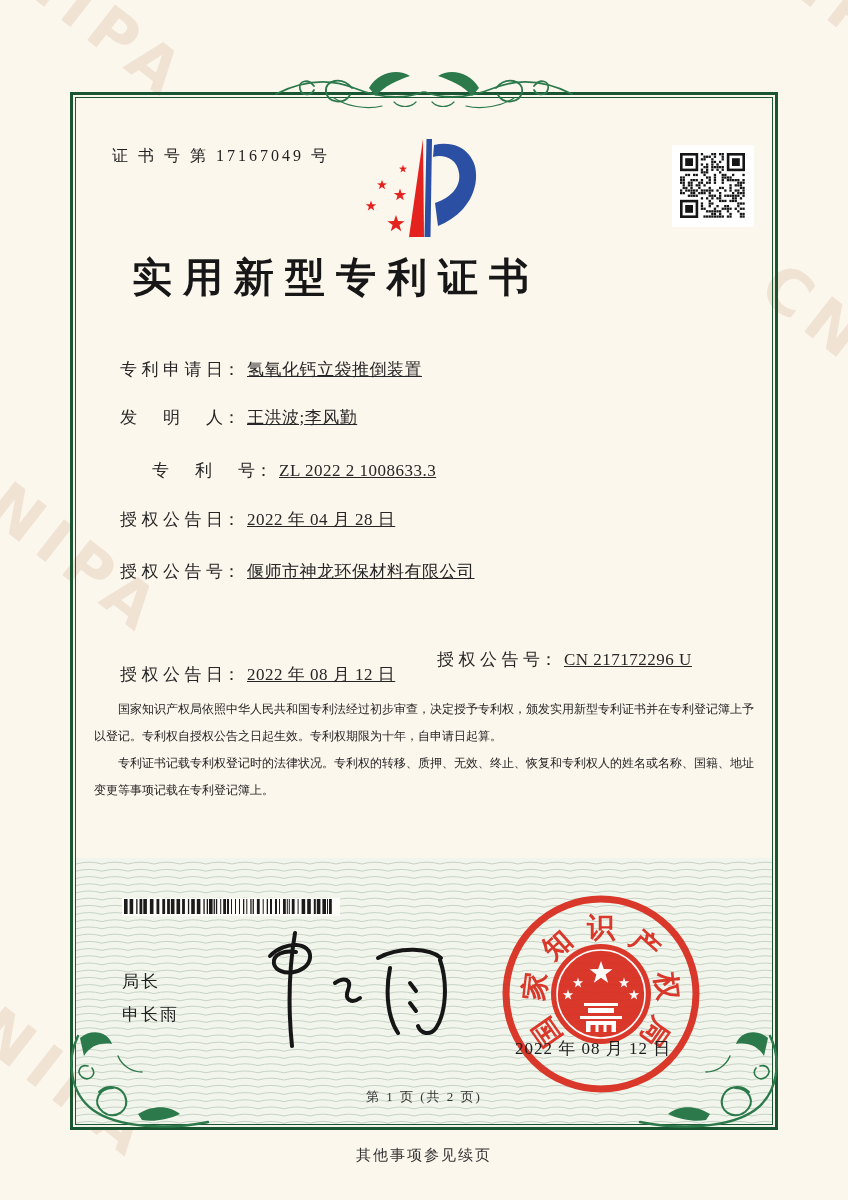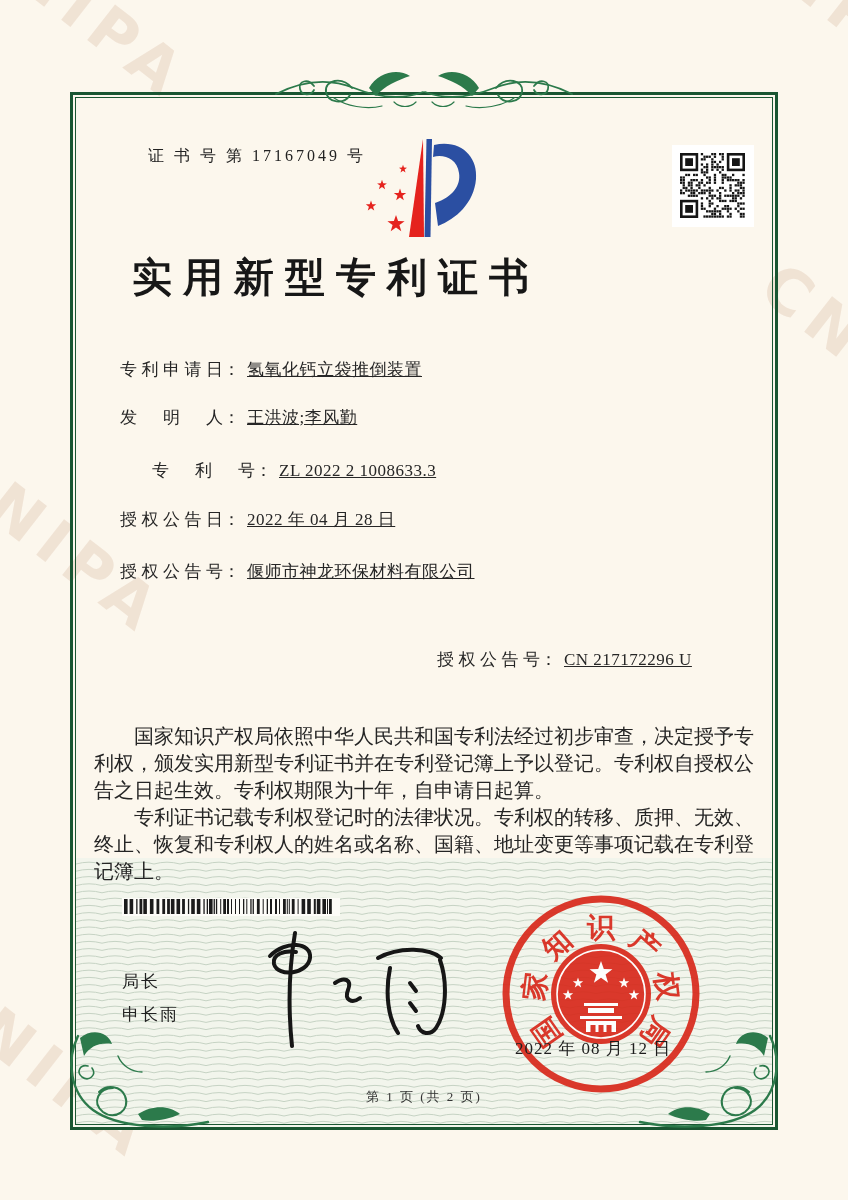--- a/index.html
+++ b/index.html
@@ -8,28 +8,28 @@
   .abs{position:absolute;}
   
   .wm{position:absolute;font-family:"DejaVu Sans","Liberation Sans",sans-serif;font-weight:700;
       font-size:62px;letter-spacing:10px;color:#e9d6c5;opacity:.6;transform:rotate(38deg);
       white-space:nowrap;pointer-events:none;z-index:0;}
   
   .frame{position:absolute;left:70px;top:92px;width:708px;height:1038px;
          border:3px solid #1a5632;box-sizing:border-box;z-index:1;}
   .frame-inner{position:absolute;inset:2px;border:1px solid #1a5632;}
   
-  .certno{position:absolute;left:112px;top:146px;font-size:16px;letter-spacing:3px;z-index:2;margin-left:36px;}
+  .certno{position:absolute;left:112px;top:146px;font-size:16px;letter-spacing:3px;z-index:2;}
   .title{position:absolute;left:0;top:250px;width:672px;text-align:center;font-size:40px;
          font-weight:700;letter-spacing:11px;color:#171717;z-index:2;}
   .row{position:absolute;left:120px;font-size:17px;white-space:nowrap;color:#262626;z-index:2;}
   .lbl{display:inline-block;width:103px;text-align:justify;text-align-last:justify;}
   .colon{display:inline-block;margin-right:7px;}
   .val{letter-spacing:.5px;text-decoration:underline;}
-  .paras{position:absolute;left:94px;top:723px;width:660px;font-size:20px;line-height:27px;
+  .paras{position:absolute;left:94px;top:696px;width:660px;font-size:12px;line-height:27px;
          text-align:justify;color:#242424;z-index:2;}
   .paras p{margin:0;text-indent:2em;}
   .director{position:absolute;left:122px;font-size:17px;letter-spacing:2px;z-index:3;}
   .sealdate{position:absolute;left:515px;top:1037px;width:180px;font-size:17px;letter-spacing:1px;
             color:#1d1d1d;z-index:5;white-space:nowrap;}
   .pageinfo{position:absolute;left:0;top:1088px;width:848px;text-align:center;font-size:13px;
             letter-spacing:2px;color:#333;z-index:2;}
   .contnote{position:absolute;left:0;top:1146px;width:848px;text-align:center;font-size:15px;
             letter-spacing:2px;color:#333;z-index:2;}
   svg{display:block;}
@@ -380,20 +380,23 @@
   </div>
   <div class="row" style="top:459px;margin-left:32px;">
     <span class="lbl">专利号</span><span class="colon">：</span><span class="val">ZL 2022 2 1008633.3</span>
   </div>
   <div class="row" style="top:508px;">
     <span class="lbl">授权公告日</span><span class="colon">：</span><span class="val">2022 年 04 月 28 日</span>
   </div>
   <div class="row" style="top:560px;">
     <span class="lbl">授权公告号</span><span class="colon">：</span><span class="val">偃师市神龙环保材料有限公司</span>
   </div>
+  <div class="row" style="top:663px;">
+    <span class="lbl">授权公告日</span><span class="colon">：</span><span class="val">2022 年 08 月 12 日</span>
+  </div>
   <div class="row" style="top:640px;left:437px;margin-top:8px;">
     <span class="lbl">授权公告号</span><span class="colon">：</span><span class="val">CN 217172296 U</span>
   </div>
 
   <div class="paras">
     <p>国家知识产权局依照中华人民共和国专利法经过初步审查，决定授予专利权，颁发实用新型专利证书并在专利登记簿上予以登记。专利权自授权公告之日起生效。专利权期限为十年，自申请日起算。</p>
     <p>专利证书记载专利权登记时的法律状况。专利权的转移、质押、无效、终止、恢复和专利权人的姓名或名称、国籍、地址变更等事项记载在专利登记簿上。</p>
   </div>
 
   <svg class="abs z2" style="left:122px;top:898px;" width="218" height="18" viewBox="0 0 218 18">
@@ -496,14 +499,15 @@
         <rect x="100.5" y="134" width="5" height="7" fill="#d8291b"></rect>
         <rect x="108.5" y="134" width="5" height="7" fill="#d8291b"></rect>
       </g>
     </g>
   </svg>
 
   <div class="sealdate">2022 年 08 月 12 日</div>
 
   <div class="pageinfo">第 1 页 (共 2 页)</div>
 
+  <div class="contnote">其他事项参见续页</div>
 
 </div>
 
 </body></html>

